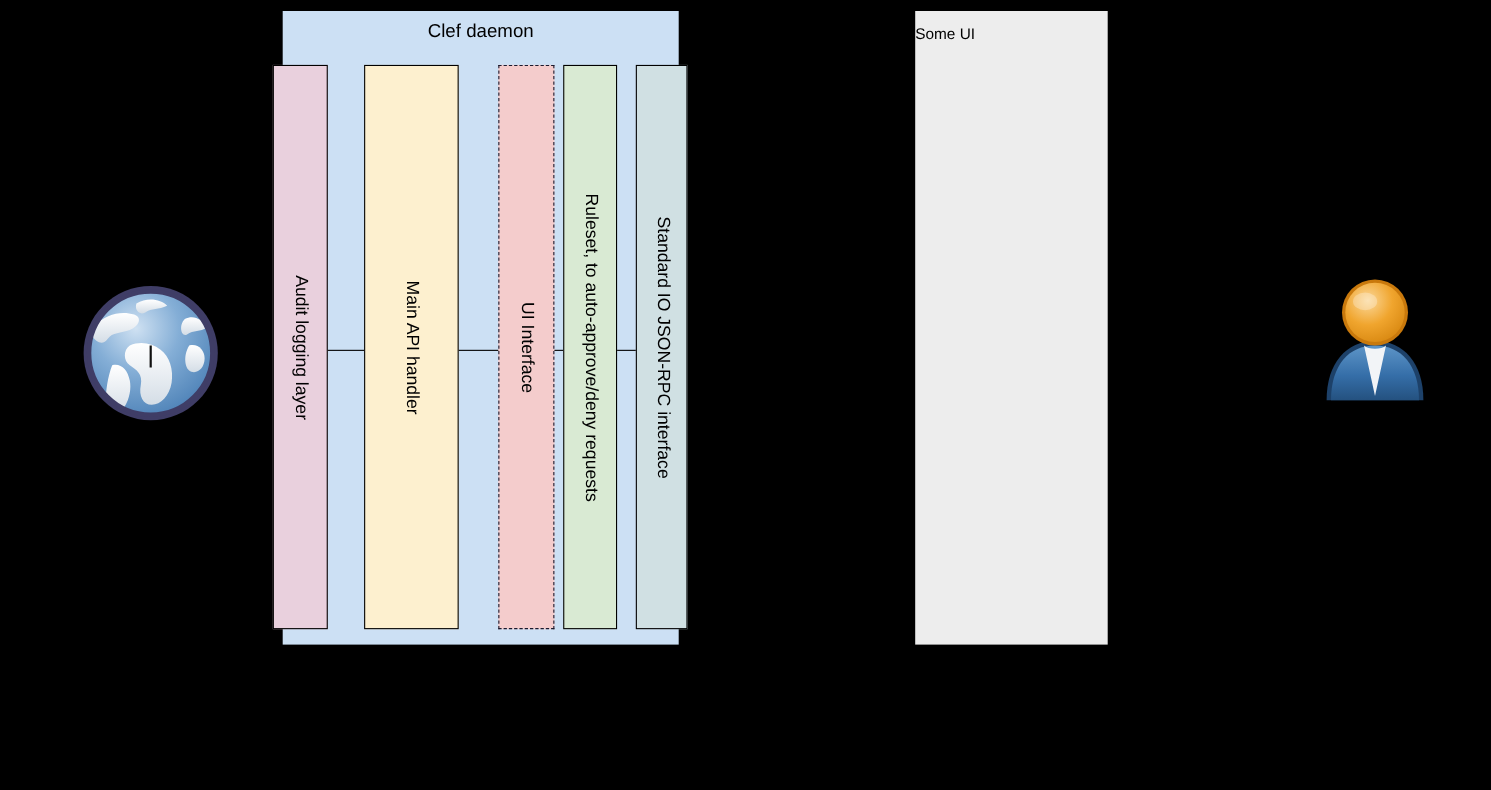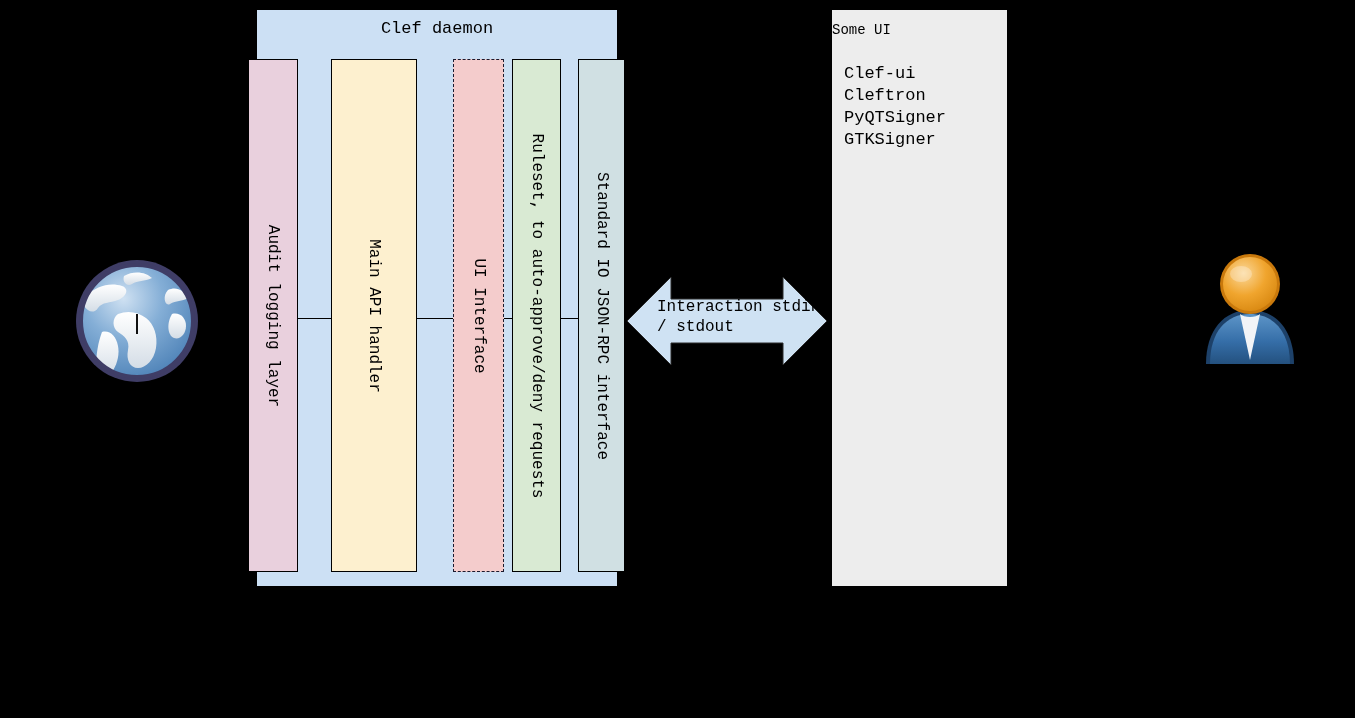--- a/index.html
+++ b/index.html
@@ -5,21 +5,21 @@
   html, body {
     margin: 0;
     padding: 0;
     background: #000000;
   }
   #canvas {
     position: relative;
     width: 1355px;
     height: 718px;
     background: #000000;
-    font-family: Liberation Mono, monospace;
+    font-family: Liberation Sans, sans-serif;
     overflow: hidden;
   }
 
   
   #daemon-panel {
     position: absolute;
     left: 257px;
     top: 10px;
     width: 360px;
     height: 576px;
@@ -149,35 +149,22 @@
   <div class="column" id="col-ruleset">
     <span class="column-label">Ruleset, to auto-approve/deny requests</span>
   </div>
 
   <div class="column" id="col-stdio">
     <span class="column-label">Standard IO JSON-RPC interface</span>
   </div>
 
   <div id="someui-panel">
     <div id="someui-title">Some UI</div>
-    <div id="someui-list">
-      <div>Clef-ui</div>
-      <div>Cleftron</div>
-      <div>PyQTSigner</div>
-      <div>GTKSigner</div>
-    </div>
-  </div>
-
-  <div class="arrow-wrap" id="arrow-stdio-wrap">
-    <svg class="arrow-svg" width="200" height="88" viewBox="0 0 200 88">
-      <polygon points="0,44 44,0 44,22 156,22 156,0 200,44 156,88 156,66 44,66 44,88" fill="#cfe2f3" stroke="#2b2b2b" stroke-width="1"></polygon>
-    </svg>
-    <div class="arrow-label" id="arrow-stdio-label">Interaction stdin
-/ stdout</div>
-  </div>
+  </div>
+
 
 
   <svg id="globe-icon" viewBox="0 0 130 130">
     <defs>
       <radialGradient id="oceanGrad" cx="38%" cy="30%" r="78%">
         <stop offset="0%" stop-color="#cfe1f2"></stop>
         <stop offset="45%" stop-color="#84aed6"></stop>
         <stop offset="100%" stop-color="#4a7fb5"></stop>
       </radialGradient>
       <linearGradient id="landGrad" x1="0" y1="0" x2="0" y2="1">

